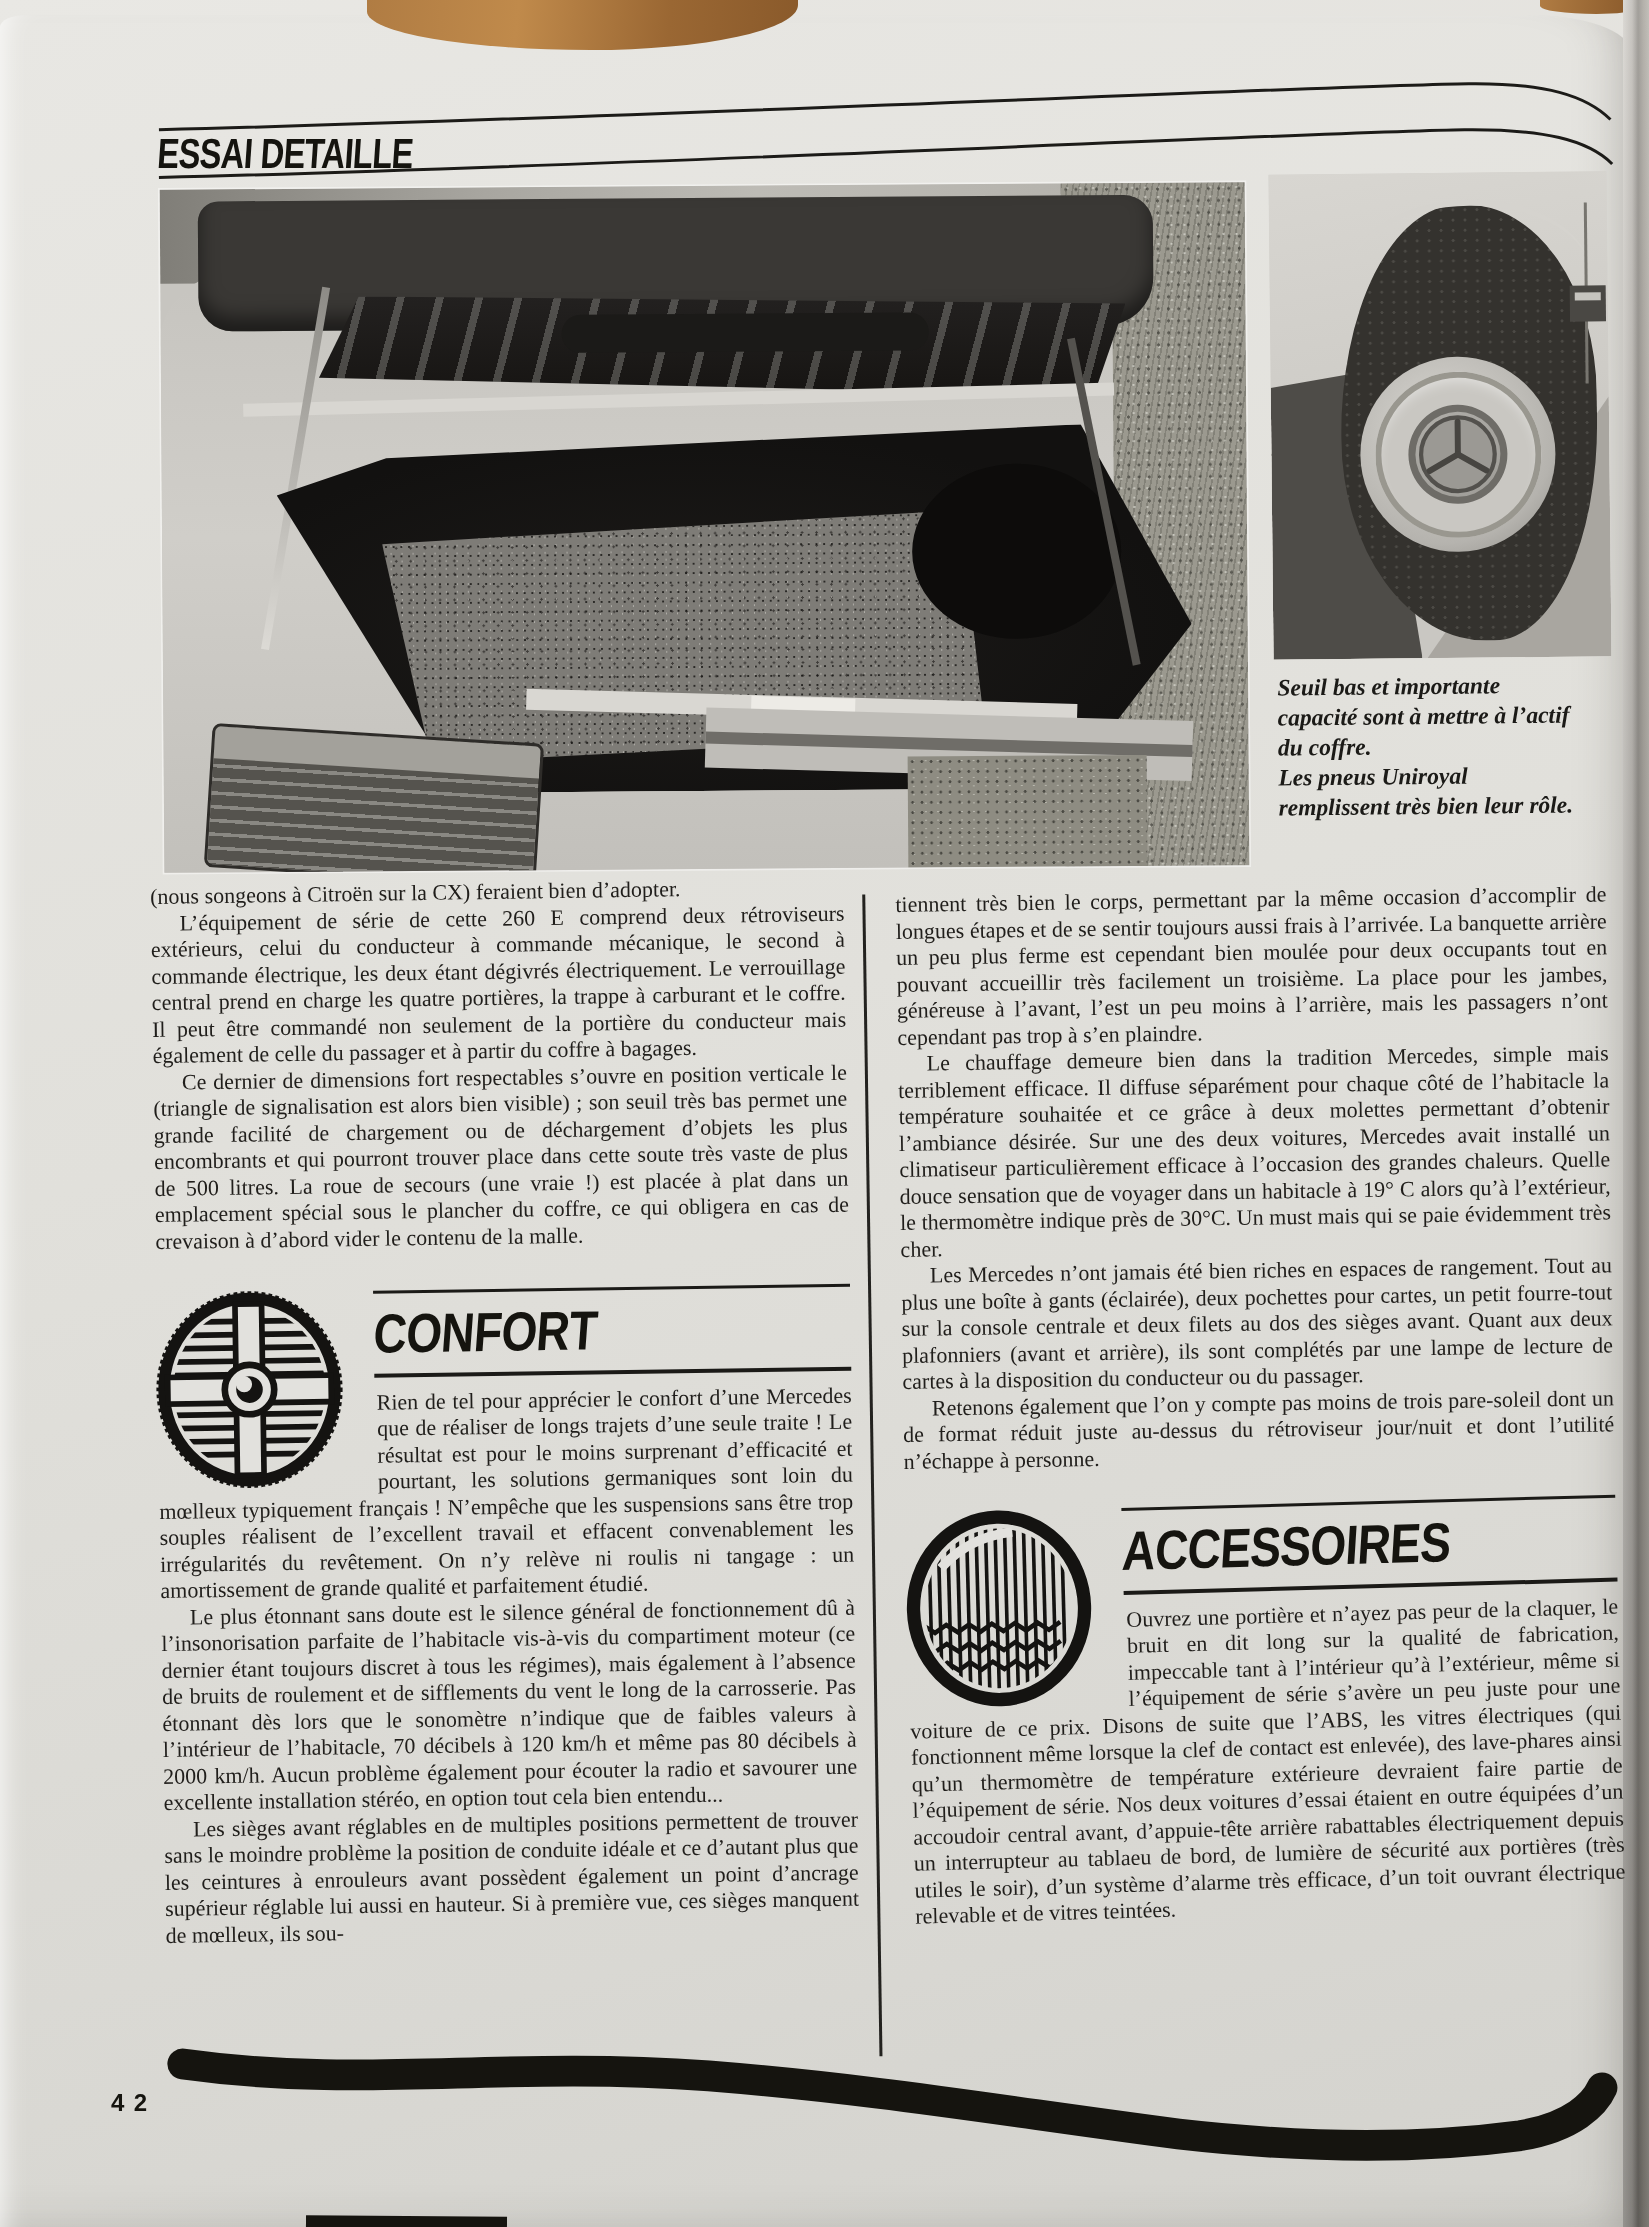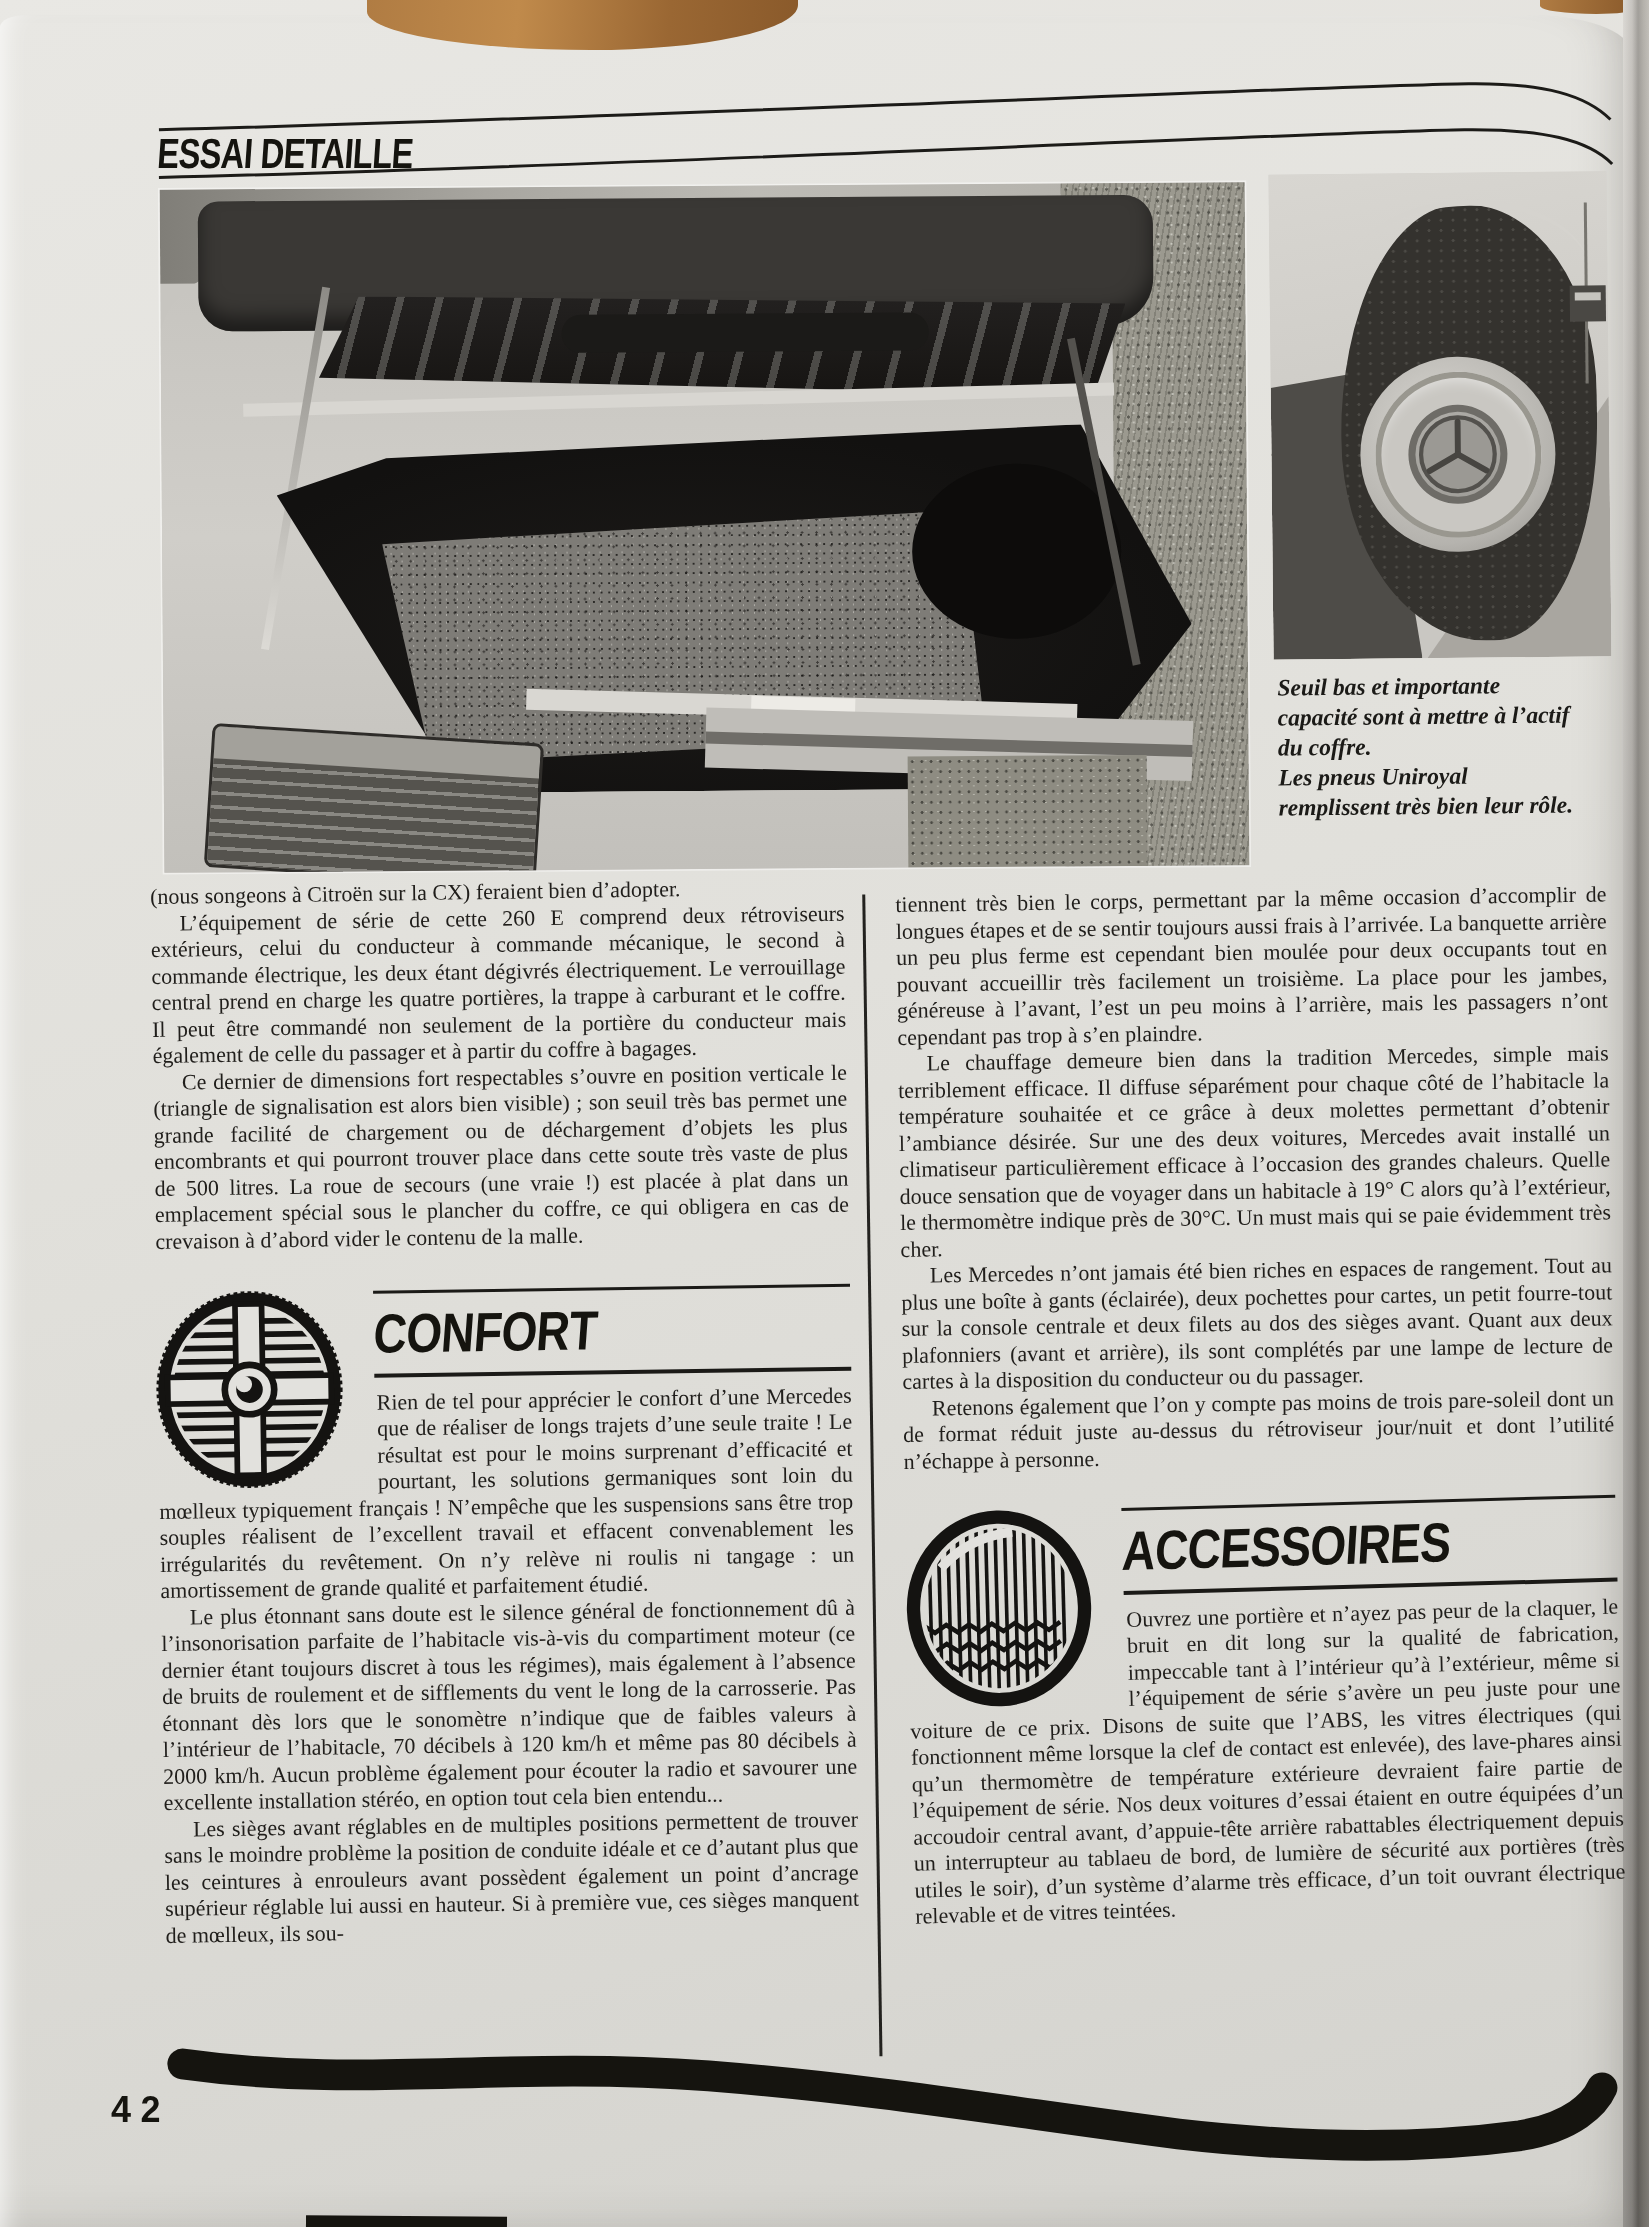--- a/index.html
+++ b/index.html
@@ -136,21 +136,21 @@
              letter-spacing:-0.9px;color:#15140f;
              transform:scaleX(.84) skewX(-6deg);transform-origin:left center;}
   .sec-body{margin-top:12px;}
   .icon-spacer{float:left;width:219px;height:82px;}
   .sec-accessoires{transform:rotate(-.7deg);transform-origin:left top;}
 
   
   .bottom-bar{position:absolute;left:0;top:2016px;}
   .bottom-strip{position:absolute;left:306px;top:2216px;width:201px;height:12px;background:#15140f;transform:rotate(.4deg);}
   .page-number{position:absolute;left:111px;top:2089px;font-family:"Liberation Sans",sans-serif;
-               font-weight:bold;font-size:36px;letter-spacing:9.4px;color:#15140f;}
+               font-weight:bold;font-size:24px;letter-spacing:9.4px;color:#15140f;}
 </style>
 </head>
 <body lang="fr">
 
 <div class="scene">
   <div class="paper"></div>
   <div class="wood-dip"></div>
   <div class="wood-sliver"></div>
   <div class="page-edge"></div>
 

